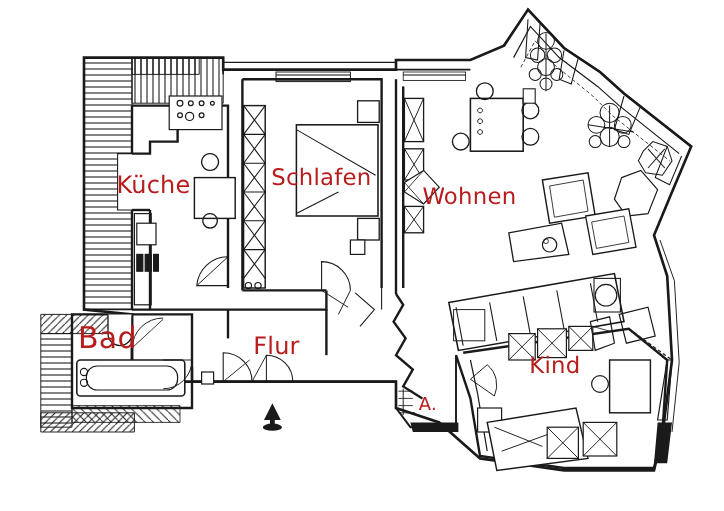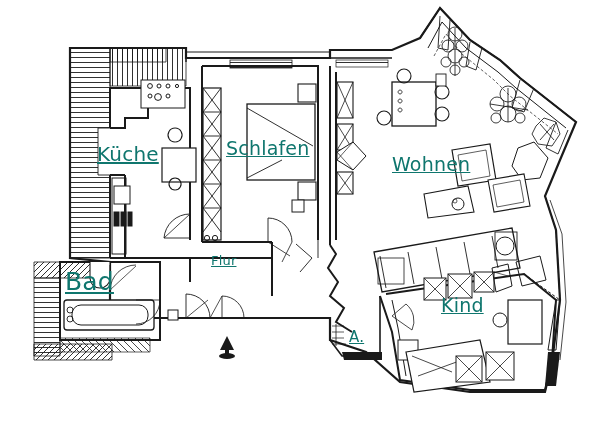--- a/index.html
+++ b/index.html
@@ -18,35 +18,34 @@
   #plan-svg {
     position: absolute;
     left: 0;
     top: 0;
     width: 603px;
     height: 426px;
     display: block;
   }
   .room-label {
     position: absolute;
-    color: #0f766e;
+    color: #b91c1c;
     font-family: "DejaVu Sans", sans-serif;
     font-weight: 400;
     white-space: nowrap;
     letter-spacing: 0.2px;
     background: transparent;
     line-height: 1;
-    text-decoration: underline;
     -webkit-font-smoothing: none;
   }
   .lbl-kueche   { left: 97px;  top: 144px; font-size: 20px; }
   .lbl-schlafen { left: 226px; top: 139px; font-size: 19px; }
-  .lbl-wohnen   { left: 352px; top: 155px; font-size: 19px; margin-left: 40px; }
+  .lbl-wohnen   { left: 352px; top: 155px; font-size: 19px; }
   .lbl-bad      { left: 65px;  top: 269px; font-size: 25px; }
-  .lbl-flur     { left: 211px; top: 254px; font-size: 13px; }
+  .lbl-flur     { left: 211px; top: 278px; font-size: 20px; }
   .lbl-kind     { left: 441px; top: 296px; font-size: 19px; }
   .lbl-a        { left: 349px; top: 330px; font-size: 15px; }
 </style>
 </head>
 <body>
 
 <div id="floorplan-page">
 
   <svg id="plan-svg" viewBox="0 0 603 426">
     <defs>

